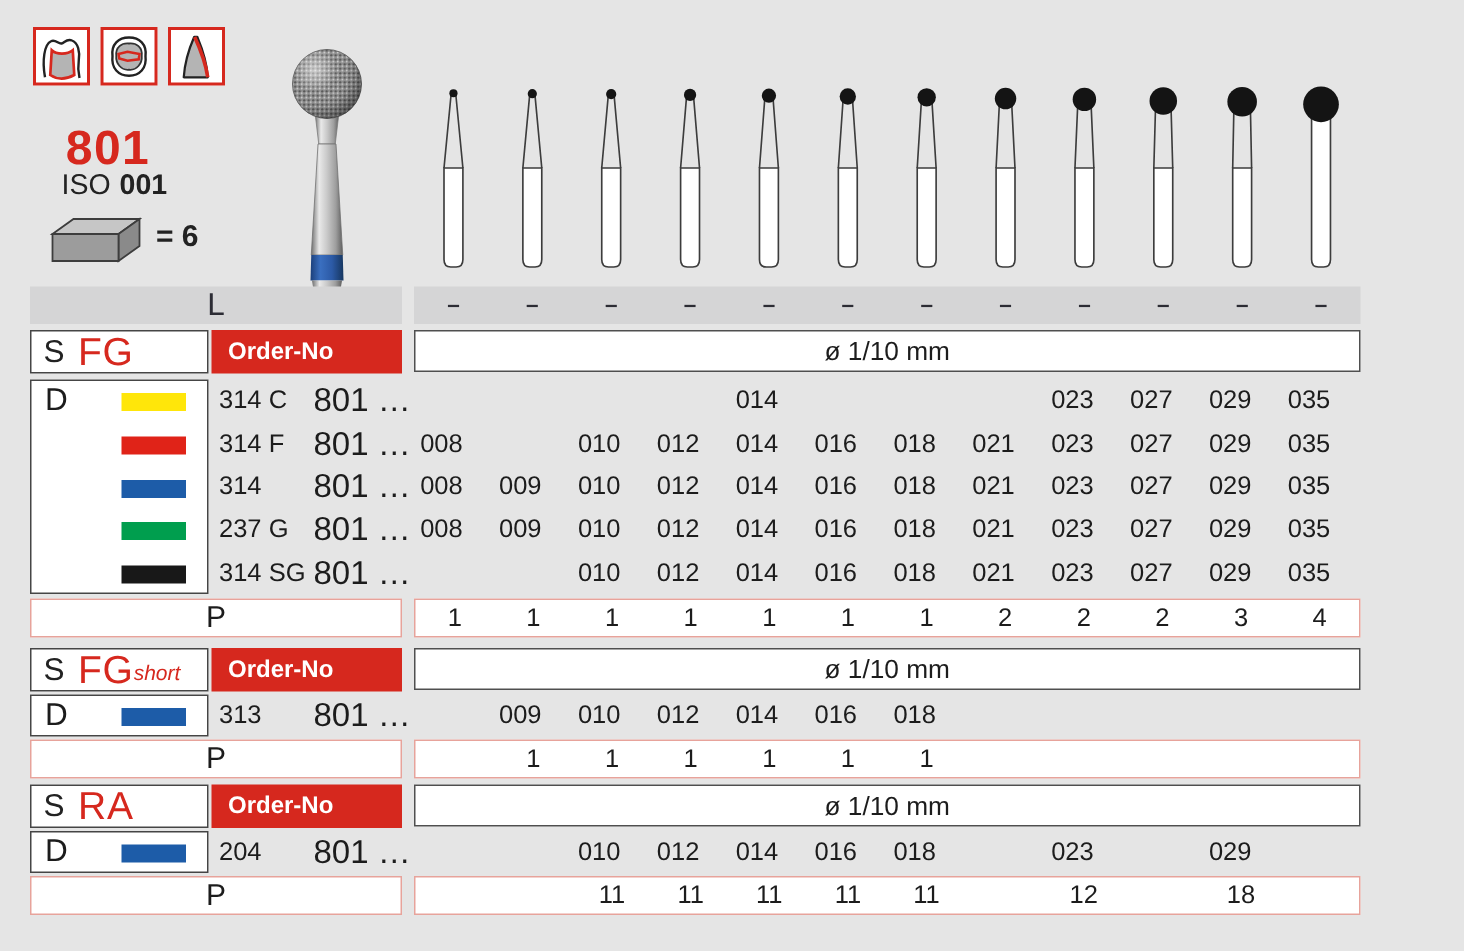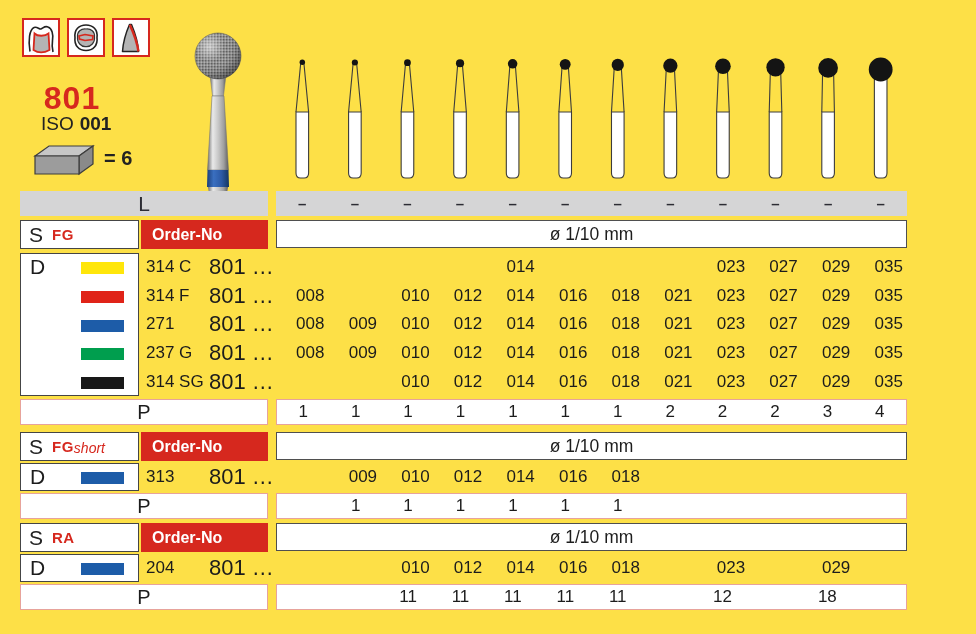--- a/index.html
+++ b/index.html
@@ -1,16 +1,16 @@
 <!DOCTYPE html>
 <html><head>
 <meta charset="utf-8">
 <style>
   html,body{margin:0;padding:0;background:#fff;}
-  .page{position:relative;width:976px;height:634px;background:#fde047;overflow:hidden;
+  .page{position:relative;width:976px;height:634px;background:#e5e5e5;overflow:hidden;
         font-family:"Liberation Sans",sans-serif;color:#1c1c1c;}
 
   
   .icon-box{position:absolute;top:18px;width:38px;height:39px;border:2px solid #d6281e;
             background:#fff;display:flex;align-items:center;justify-content:center;box-sizing:border-box;}
   .figure-number{position:absolute;left:34px;top:80px;width:76px;text-align:center;
                  font-size:32px;font-weight:bold;color:#d6281e;letter-spacing:1px;}
   .iso-line{position:absolute;left:41px;top:113px;font-size:19px;color:#222;}
   .iso-line b{margin-left:6px;}
   .pack-label{position:absolute;left:104px;top:147px;font-size:20px;font-weight:bold;color:#222;}
@@ -20,35 +20,35 @@
              display:flex;align-items:center;justify-content:center;font-size:21px;color:#2c2c34;}
   .lbar-right{position:absolute;left:276px;top:191px;width:631px;height:25px;background:#d5d5d6;}
   .lbar-right .vgrid{position:absolute;inset:0;}
   .lbar-right .cell{font-size:15px;font-weight:bold;color:#2c2c34;}
 
   
   .section{position:absolute;left:0;width:976px;}
   .s-box{position:absolute;left:20px;top:0;width:119px;height:29px;border:1.6px solid #454545;
          background:#fff;display:flex;align-items:center;padding-left:8px;box-sizing:border-box;}
   .s-letter{font-size:21px;color:#222;margin-right:9px;}
-  .s-type{font-size:15px;font-weight:bold;color:#d6281e;letter-spacing:.5px;}
+  .s-type{font-size:26px;font-weight:normal;color:#d6281e;letter-spacing:.5px;}
   .s-sub{font-size:14px;color:#d6281e;align-self:flex-end;padding-bottom:4px;font-style:italic;}
   .order-box{position:absolute;left:141px;top:0;width:127px;height:29px;background:#d6281e;
              color:#fff;font-weight:bold;font-size:16px;display:flex;align-items:center;
              padding-left:11px;box-sizing:border-box;}
   .dia-box{position:absolute;left:276px;top:0;width:631px;height:28px;border:1.5px solid #4f4f4f;
            background:#fff;display:flex;align-items:center;justify-content:center;
            font-size:17.5px;color:#1c1c1c;box-sizing:border-box;}
   .dbox{position:absolute;left:20px;width:119px;border:1.6px solid #454545;background:#fff;box-sizing:border-box;}
   .d-letter{position:absolute;left:9px;top:1px;font-size:21px;color:#1c1c1c;}
   .swatch{position:absolute;left:60px;width:43px;height:12px;}
   .trow{position:absolute;left:0;width:976px;padding-left:20px;}
   .code{position:absolute;left:146px;top:50%;transform:translateY(-50%);font-size:17px;}
   .order-suffix{position:absolute;left:209px;top:50%;transform:translateY(-50%);font-size:22px;}
-  .vgrid{position:absolute;left:284px;top:0;bottom:0;width:631px;display:grid;
+  .vgrid{position:absolute;left:268px;top:0;bottom:0;width:631px;display:grid;
          grid-template-columns:repeat(12,1fr);}
   .cell{display:flex;align-items:center;justify-content:center;font-size:17px;color:#1c1c1c;}
   .prow-label{position:absolute;left:20px;width:248px;height:26px;border:1.3px solid #e7a39b;
               display:flex;align-items:center;justify-content:center;font-size:20px;box-sizing:border-box;background:#fff;}
   .prow-values{position:absolute;left:276px;width:631px;height:26px;border:1.3px solid #e7a39b;
                box-sizing:border-box;background:#fff;}
   .prow-values .vgrid{left:0;width:100%;}
   svg{display:block;}
 </style>
 </head>
@@ -250,21 +250,21 @@
             <span class="cell">016</span>
             <span class="cell">018</span>
             <span class="cell">021</span>
             <span class="cell">023</span>
             <span class="cell">027</span>
             <span class="cell">029</span>
             <span class="cell">035</span>
           </div>
         </div>
         <div class="trow" style="top: 90.2px; height: 28.6px;">
-          <span class="code">271</span>
+          <span class="code">314</span>
           <span class="order-suffix">801 …</span>
           <div class="vgrid">
             <span class="cell">008</span>
             <span class="cell">009</span>
             <span class="cell">010</span>
             <span class="cell">012</span>
             <span class="cell">014</span>
             <span class="cell">016</span>
             <span class="cell">018</span>
             <span class="cell">021</span>

